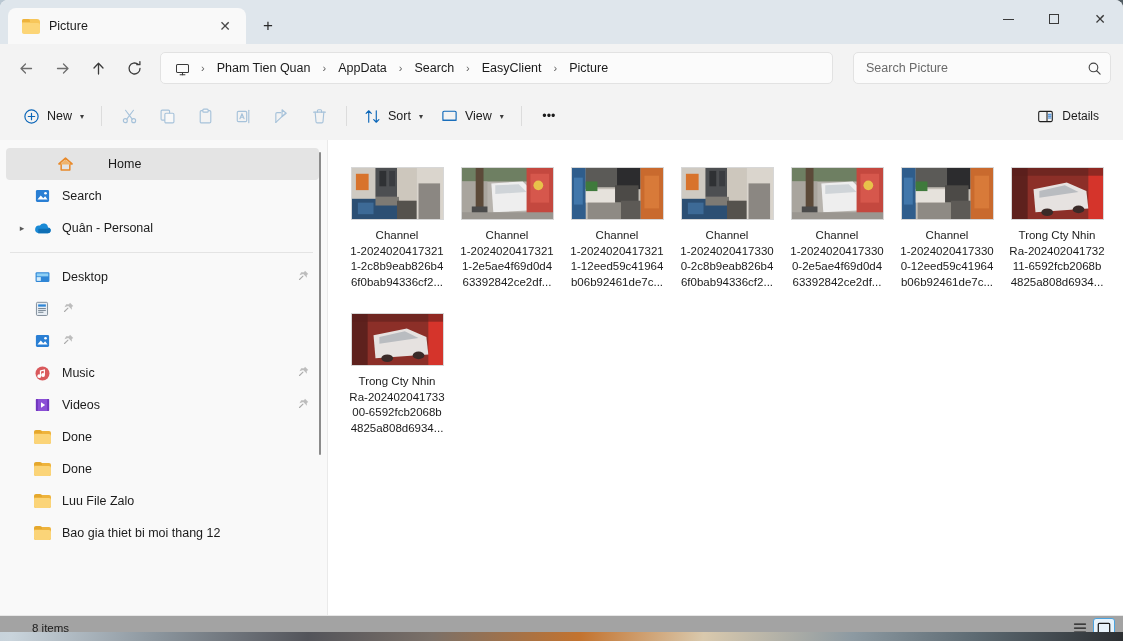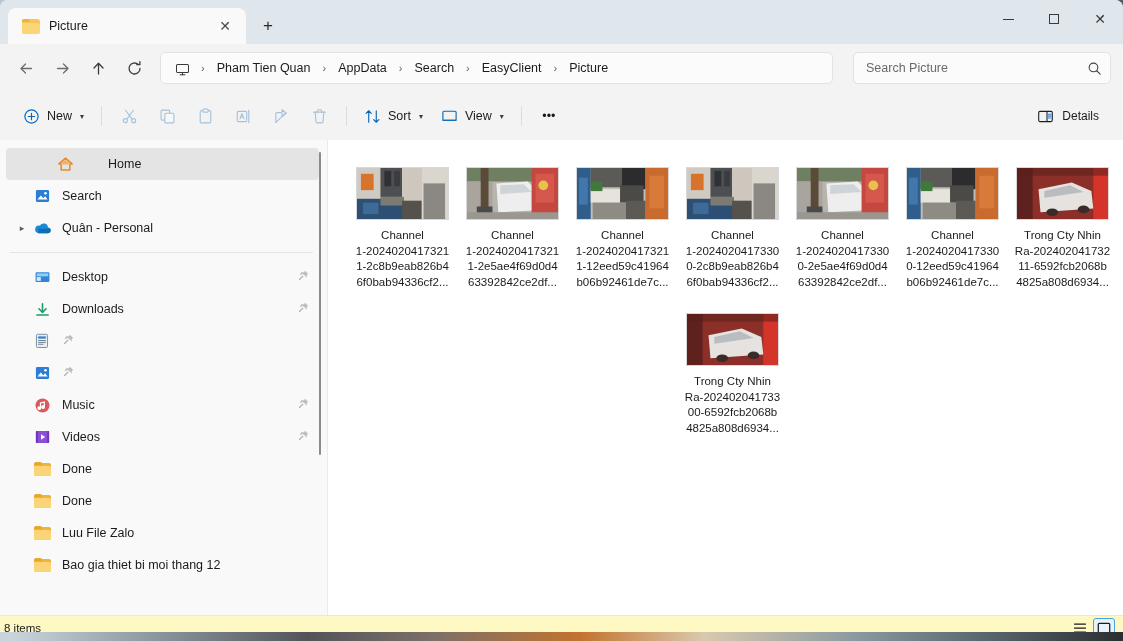--- a/index.html
+++ b/index.html
@@ -306,21 +306,20 @@
     flex: 1;
     position: relative;
     background: #ffffff;
     padding: 22px 0 0 14px;
     overflow: hidden;
   }
   #file-grid {
     display: flex;
     flex-wrap: wrap;
     align-content: flex-start;
-    justify-content: center;
   }
   .file-item {
     width: 110px;
     margin: 0 0 14px 0;
     padding: 4px 1px 4px 1px;
     display: flex;
     flex-direction: column;
     align-items: center;
     border-radius: 4px;
   }
@@ -347,25 +346,25 @@
     color: #1b1b1b;
     text-align: center;
     width: 108px;
     word-break: break-all;
     white-space: pre-line;
   }
 
   
   #statusbar {
     height: 25px;
-    background: #fef9c3;
+    background: #a3a3a3;
     border-top: 1px solid #e7e7e7;
     display: flex;
     align-items: center;
-    padding: 0 8px 0 4px;
+    padding: 0 8px 0 32px;
     position: relative;
   }
   #status-count {
     font-size: 11.5px;
     color: #1b1b1b;
   }
   #view-toggles {
     position: absolute;
     right: 8px;
     display: flex;
@@ -608,37 +607,20 @@
         </span>
         <span class="nav-label">Desktop</span>
         <span class="nav-pin">
           <svg width="13" height="13" viewBox="0 0 14 14" fill="none" stroke="#7b7b7b" stroke-width="1.2" stroke-linejoin="round">
               <path d="M8.6 1.9l3.5 3.5-1.6 1 .2 2.9-4-4-4 1.5 1.8-3.3L7.6 3.5z" fill="#9a9a9a" stroke="none"></path>
               <path d="M6.4 7.6L2.7 11.3" stroke-linecap="round"></path>
             </svg>
         </span>
       </div>
 
-      <div class="nav-item">
-        <span class="nav-expander empty">▸</span>
-        <span class="nav-icon">
-          <svg width="17" height="15" viewBox="0 0 18 16" fill="none" stroke="#1f9b6a" stroke-width="1.7" stroke-linecap="round" stroke-linejoin="round">
-              <path d="M9 1.8v8.4"></path>
-              <path d="M5.2 7.2L9 11l3.8-3.8"></path>
-              <path d="M3 13.8h12" stroke="#1f9b6a"></path>
-            </svg>
-        </span>
-        <span class="nav-label">Downloads</span>
-        <span class="nav-pin">
-          <svg width="13" height="13" viewBox="0 0 14 14" fill="none" stroke="#7b7b7b" stroke-width="1.2" stroke-linejoin="round">
-              <path d="M8.6 1.9l3.5 3.5-1.6 1 .2 2.9-4-4-4 1.5 1.8-3.3L7.6 3.5z" fill="#9a9a9a" stroke="none"></path>
-              <path d="M6.4 7.6L2.7 11.3" stroke-linecap="round"></path>
-            </svg>
-        </span>
-      </div>
 
       <div class="nav-item">
         <span class="nav-expander empty">▸</span>
         <span class="nav-icon">
           <svg width="16" height="16" viewBox="0 0 17 17">
               <rect x="2.6" y="1.4" width="11.8" height="14" rx="1.2" fill="#e8eef4" stroke="#6f7e8c" stroke-width=".9"></rect>
               <rect x="4.4" y="3.6" width="8.2" height="2.4" fill="#2f86d6"></rect>
               <path d="M4.4 8h8.2M4.4 10h8.2M4.4 12h5.6" stroke="#6f7e8c" stroke-width="1"></path>
             </svg>
         </span>

